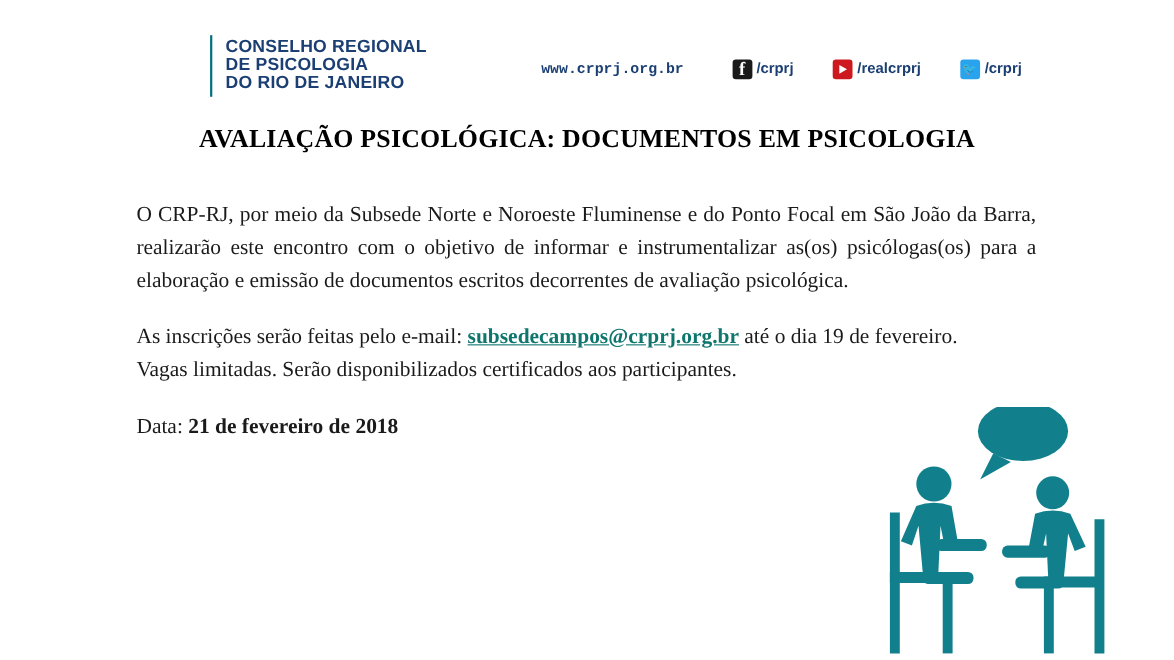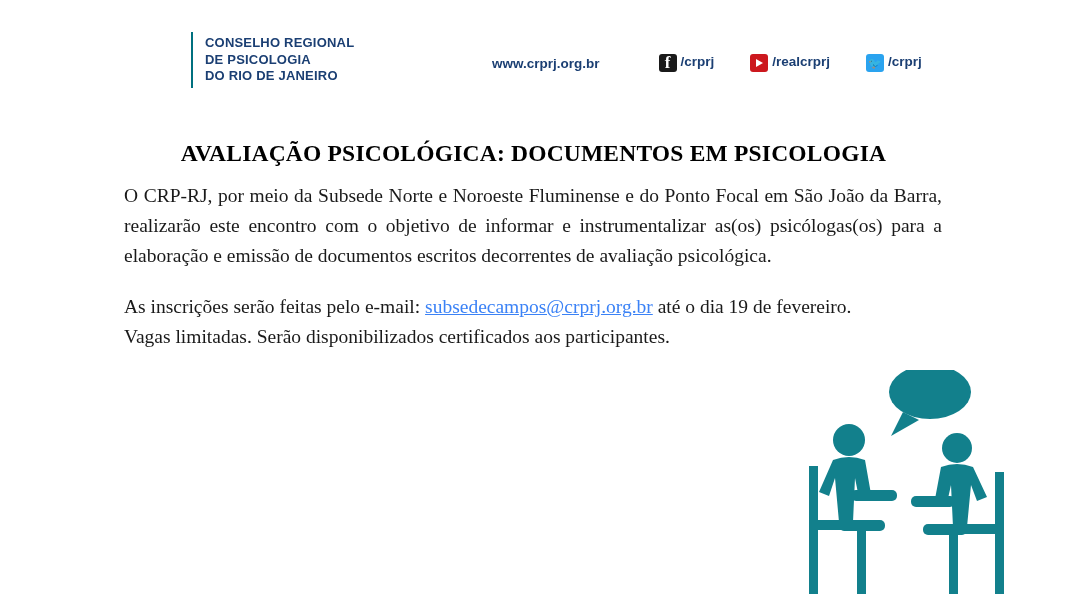--- a/index.html
+++ b/index.html
@@ -45,21 +45,21 @@
     width: 2px;
     height: 56px;
     background: #00707f;
     margin: 0 12px 0 6px;
   }
 
   .logo-text {
     font-family: "Liberation Sans", sans-serif;
     font-weight: bold;
     color: #1b3f73;
-    font-size: 13px;
+    font-size: 16px;
     line-height: 16.5px;
     letter-spacing: 0.2px;
   }
 
   .social-row {
     position: absolute;
     left: 492px;
     top: 24px;
     display: flex;
     align-items: center;
@@ -111,26 +111,26 @@
   .badge-tw::after {
     content: "\1F426";
     position: absolute;
     left: 0; right: 0; top: 0;
     text-align: center;
     color: #fff;
     font-size: 11px;
     line-height: 18px;
   }
 
-  .site-url { margin-right: 59px; }
+  .site-url { margin-right: 44px; font-family: Liberation Mono, monospace; }
 
   
   .doc-title {
     position: absolute;
-    top: 140px;
+    top: 114px;
     left: 0;
     width: 1067px;
     text-align: center;
     font-family: "Liberation Serif", serif;
     font-weight: bold;
     font-size: 23.5px;
     letter-spacing: 0.2px;
     color: #000;
   }
 
@@ -148,22 +148,23 @@
   .para-justify {
     text-align: justify;
     text-justify: inter-word;
   }
 
   .para + .para { margin-top: 0; }
 
   .gap { height: 21px; }
 
   .link {
-    color: #3b82f6;
+    color: #0f766e;
     text-decoration: underline;
+    font-weight: bold;
   }
 
   .b { font-weight: bold; }
 
   .details {
     margin-top: 22px;
   }
   .details div { white-space: nowrap; }
 
   
@@ -217,20 +218,23 @@
   <div class="para para-justify">O CRP-RJ, por meio da Subsede Norte e Noroeste Fluminense e do Ponto Focal em São João da Barra, realizarão este encontro com o objetivo de informar e instrumentalizar as(os) psicólogas(os) para a elaboração e emissão de documentos escritos decorrentes de avaliação psicológica.</div>
 
   <div class="gap"></div>
 
   <div class="para">
     <span>As inscrições serão feitas pelo e-mail: </span><span class="link">subsedecampos@crprj.org.br</span><span> até o dia 19 de fevereiro.</span>
   </div>
   <div class="para">Vagas limitadas. Serão disponibilizados certificados aos participantes.</div>
 
   <div class="details">
+    <div>
+      <span>Data: </span><span class="b">21 de fevereiro de 2018</span>
+    </div>
   </div>
 </div>
 
 <div class="illustration">
   <svg width="250" height="230" viewBox="0 0 250 230" xmlns="http://www.w3.org/2000/svg">
     <g fill="#12808c">
 
       <ellipse cx="131" cy="22" rx="41" ry="27"></ellipse>
       <path d="M104 42 L92 66 L120 50 Z"></path>
 

